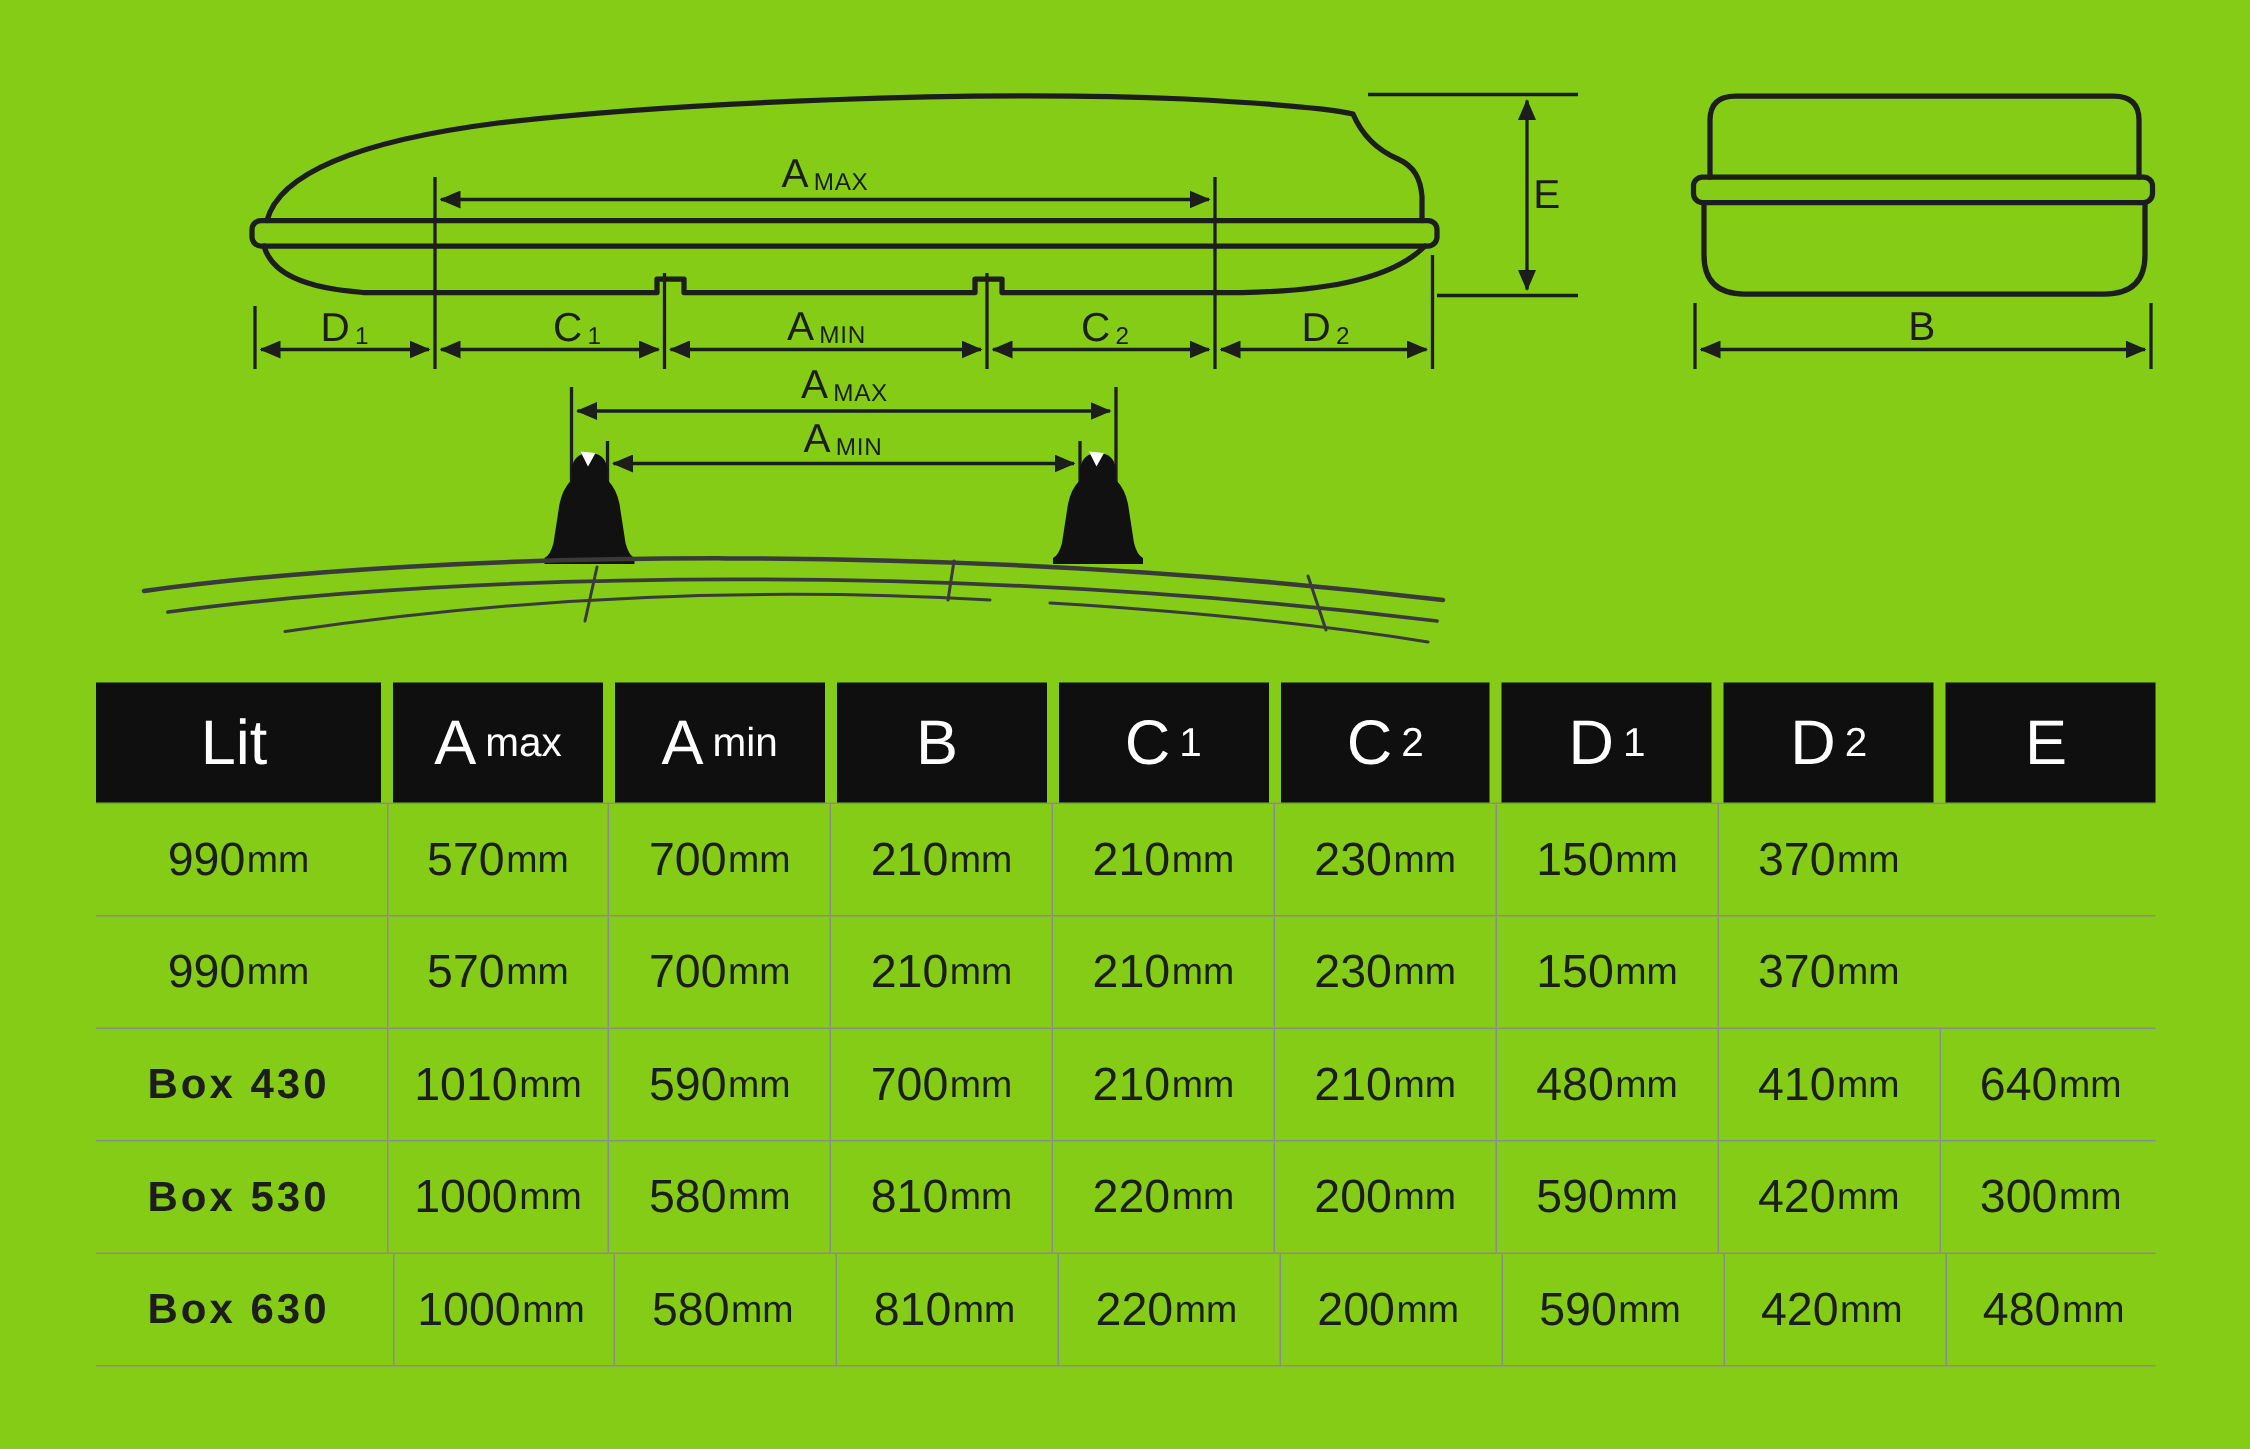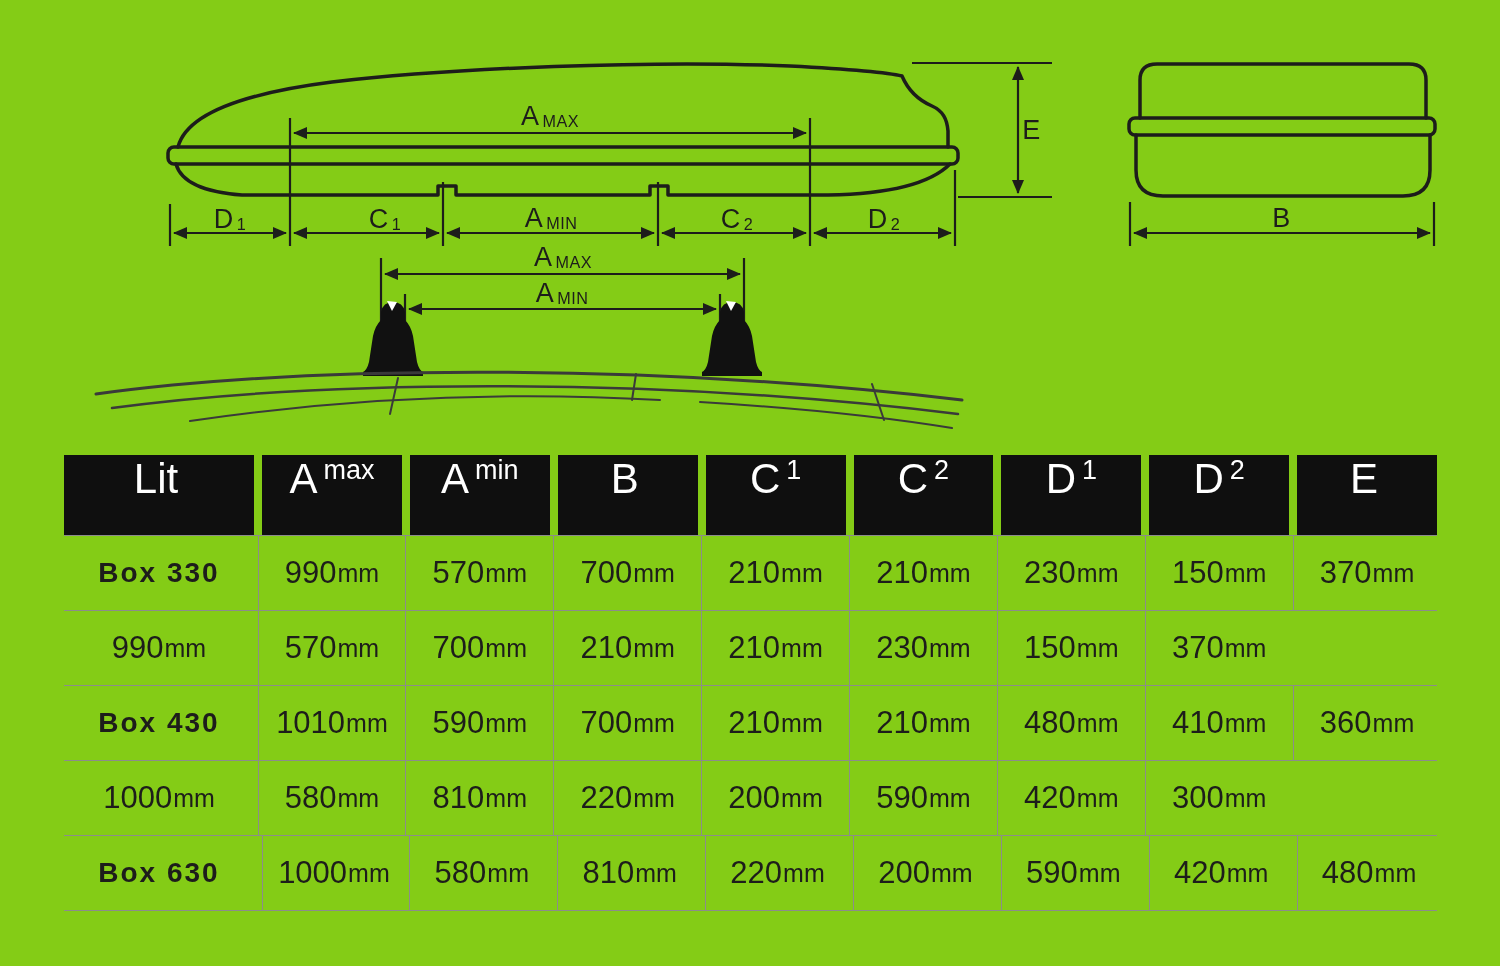--- a/index.html
+++ b/index.html
@@ -5,21 +5,21 @@
   html,body{margin:0;padding:0;background:#ffffff;}
   .page{position:relative;width:1500px;height:966px;background:#84cc16;overflow:hidden;
         font-family:Liberation Sans, sans-serif;color:#1d1d1b;}
   .diagram-svg{position:absolute;left:0;top:0;}
   .dim-label{position:absolute;transform:translate(-50%,-50%);font-size:27px;
              color:#1d1d1b;white-space:nowrap;letter-spacing:0.5px;}
   .dim-label .sub{font-size:0.6em;margin-left:3px;vertical-align:-0.12em;}
   
   .spec-table{position:absolute;left:64px;top:455px;width:1373px;}
   .thead{display:grid;grid-template-columns:190px repeat(8,1fr);column-gap:8px;height:80px;}
-  .th{background:#0f0f0f;color:#ffffff;display:flex;align-items:flex-start;justify-content:center;}
+  .th{background:#0f0f0f;color:#ffffff;display:flex;align-items:center;justify-content:center;}
   .th-main{font-size:42px;}
   .th-sub{font-size:27px;margin-left:6px;vertical-align:-0.15em;}
   .tbody{width:100%;}
   .tr{display:grid;grid-template-columns:190px repeat(8,1fr);column-gap:8px;height:74px;
       border-top:1px solid #8c8c8c;}
   .tr:last-child{border-bottom:1px solid #8c8c8c;gap:12px;}
   .td{position:relative;display:flex;align-items:center;justify-content:center;}
   .td:not(:first-child)::before{content:"";position:absolute;left:-4.5px;top:0;bottom:0;
       width:1px;background:#8c8c8c;}
   .td-model span{font-weight:700;font-size:28px;letter-spacing:2px;}
@@ -171,23 +171,20 @@
           <span class="th-main">D</span>
           <span class="th-sub">2</span>
         </div>
         <div class="th">
           <span class="th-main">E</span>
           <span class="th-sub"></span>
         </div>
       </div>
     <div class="tbody" id="table-body">
         <div class="tr">
-          <div class="td td-model">
-            <span>Box 330</span>
-          </div>
           <div class="td">
             <span class="val">990</span>
             <span class="unit">mm</span>
           </div>
           <div class="td">
             <span class="val">570</span>
             <span class="unit">mm</span>
           </div>
           <div class="td">
             <span class="val">700</span>
@@ -274,25 +271,28 @@
           </div>
           <div class="td">
             <span class="val">480</span>
             <span class="unit">mm</span>
           </div>
           <div class="td">
             <span class="val">410</span>
             <span class="unit">mm</span>
           </div>
           <div class="td">
-            <span class="val">360</span>
-            <span class="unit">mm</span>
-          </div>
-        </div>
-        <div class="tr">
+            <span class="val">640</span>
+            <span class="unit">mm</span>
+          </div>
+        </div>
+        <div class="tr">
+          <div class="td td-model">
+            <span>Box 530</span>
+          </div>
           <div class="td">
             <span class="val">1000</span>
             <span class="unit">mm</span>
           </div>
           <div class="td">
             <span class="val">580</span>
             <span class="unit">mm</span>
           </div>
           <div class="td">
             <span class="val">810</span>

